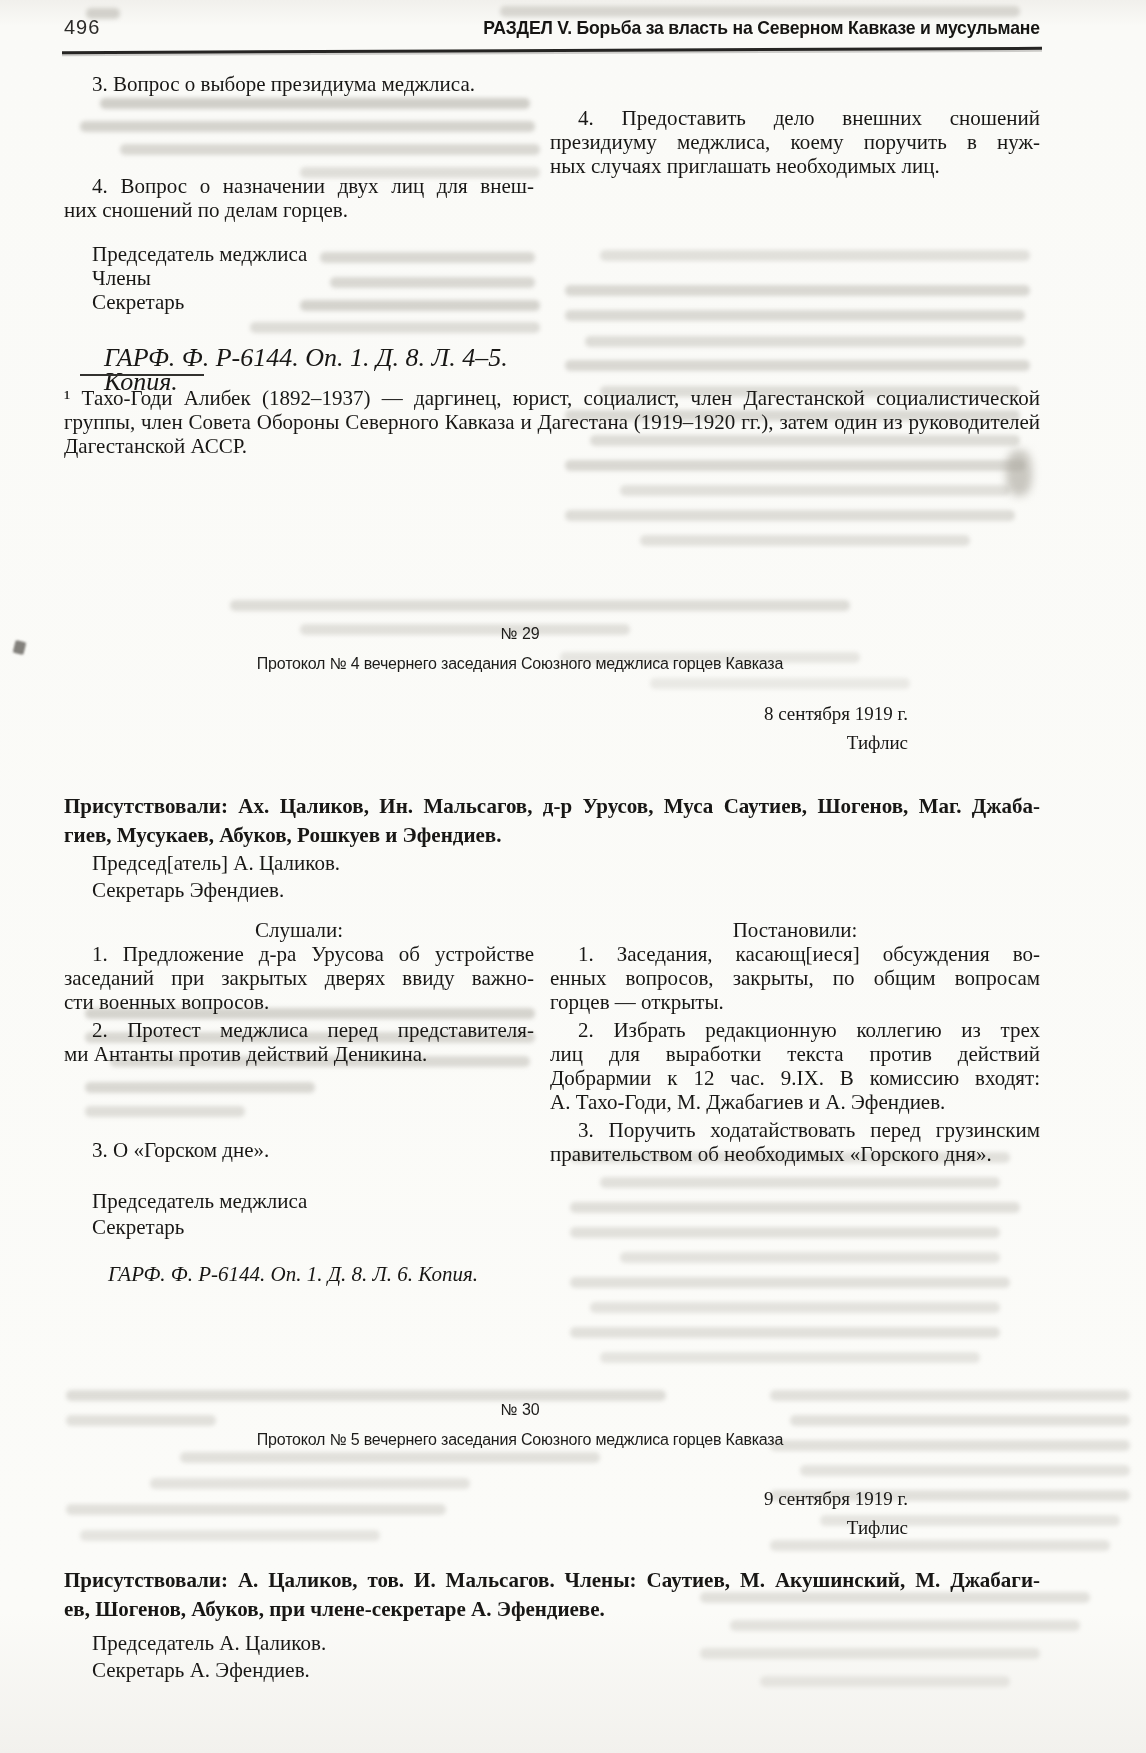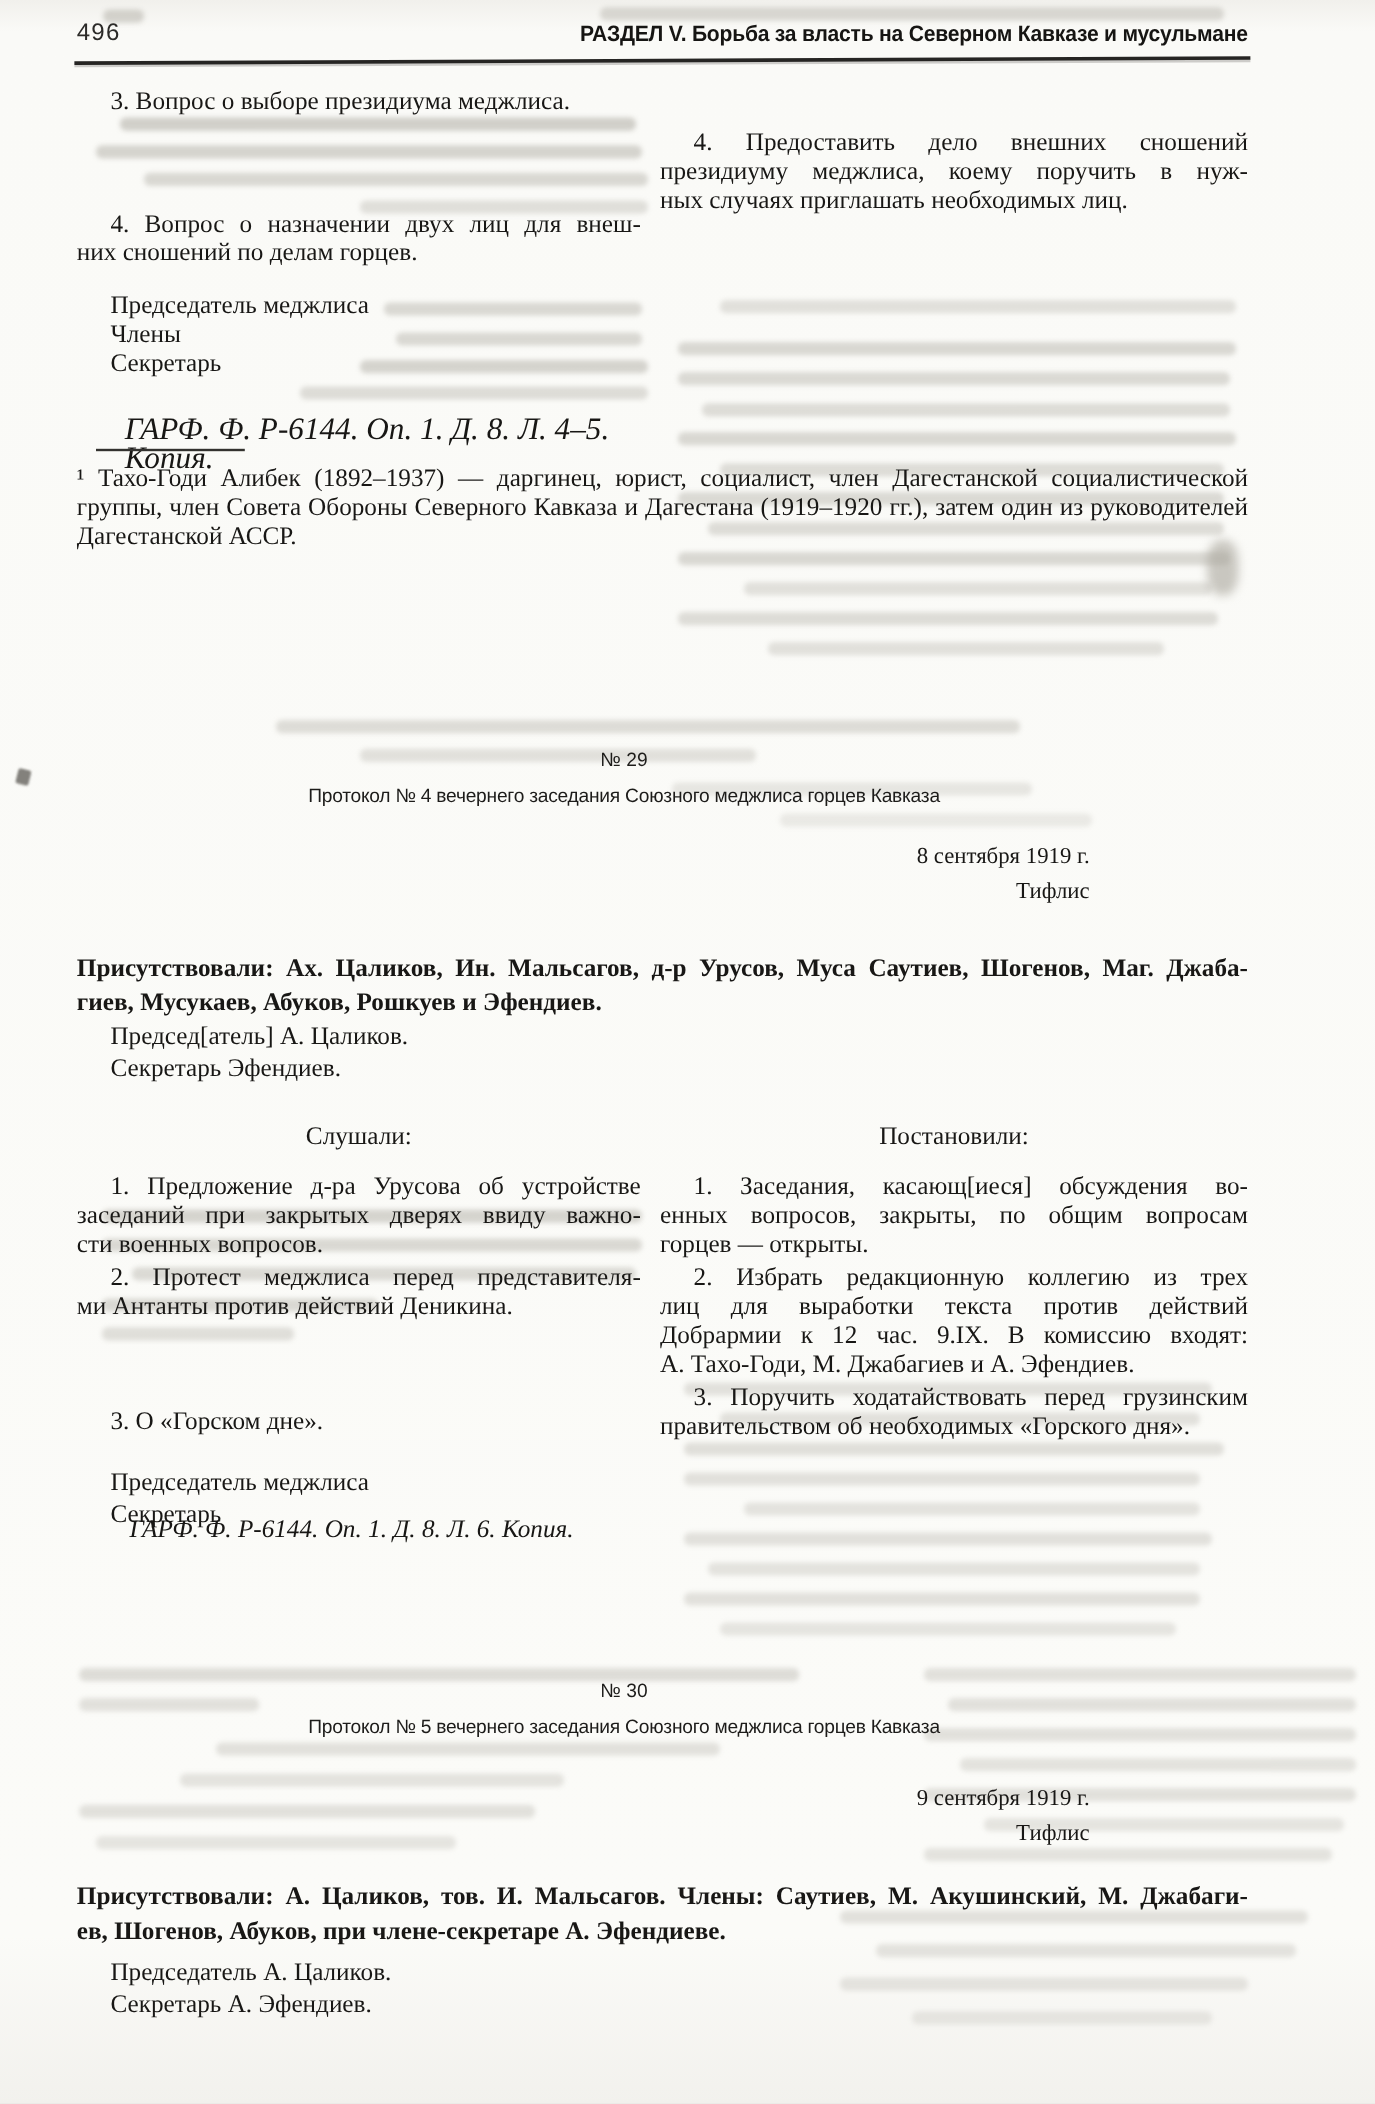--- a/index.html
+++ b/index.html
@@ -70,24 +70,24 @@
     font-size:19px;line-height:29px;}
   #doc29date{top:699px;}
   #doc30date{top:1484px;}
 
   
   .docbody{position:absolute;left:64px;width:976px;}
   #doc29body{top:792px;}
   #doc30body{top:1566px;}
   .attendees{font-size:21px;line-height:29px;font-weight:bold;}
   .officer{font-size:21px;line-height:27px;padding-left:28px;}
-  .collabel{text-align:center;font-size:21px;line-height:24px;margin-top:24px;}
+  .collabel{text-align:center;font-size:21px;line-height:24px;margin-top:8px;}
   .cols2{position:static;display:flex;margin-top:0;}
   .item{margin-top:4px;}
-  .item.first{margin-top:18px;}
+  .item.first{margin-top:0;}
   .item.gap{margin-top:72px;}
   .sigs2{margin-top:26px;padding-left:28px;font-size:21px;line-height:26px;}
   #garf2{position:absolute;top:1262px;left:68px;width:976px;padding-left:40px;
     font-style:italic;font-size:21px;line-height:24px;box-sizing:border-box;}
 </style>
 </head>
 <body>
 
 <div class="page">
 

